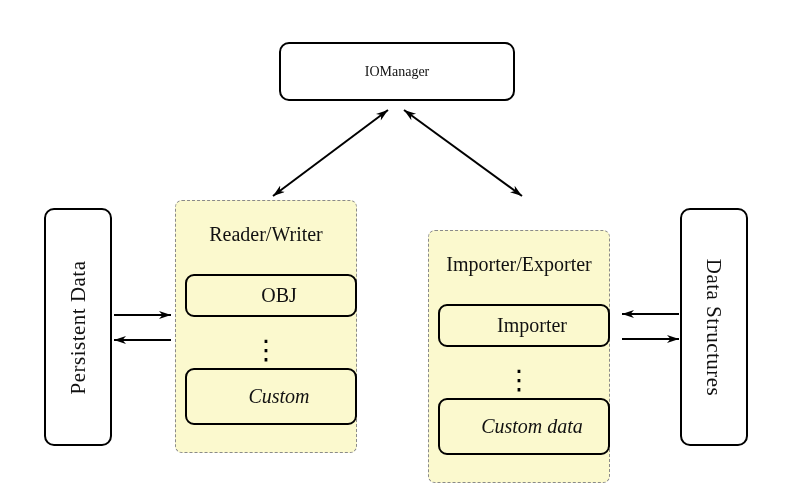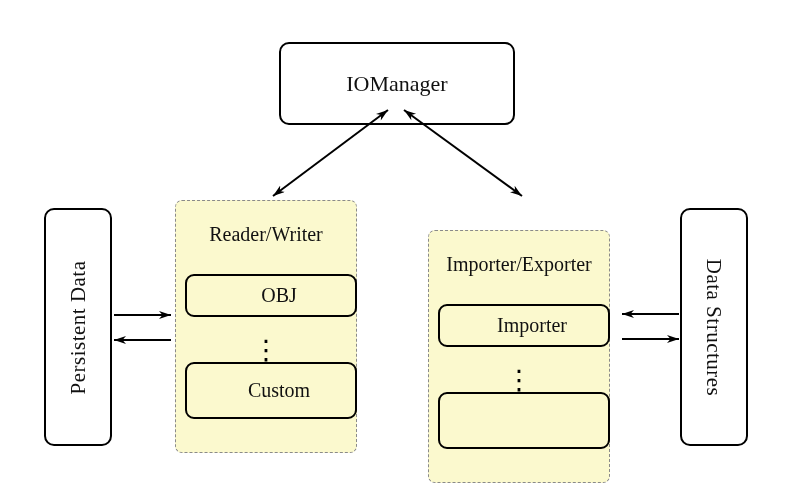--- a/index.html
+++ b/index.html
@@ -19,22 +19,22 @@
   .node {
     position: absolute;
     background: #ffffff;
     border: 2.4px solid #000000;
     border-radius: 10px;
     display: flex;
     align-items: center;
     justify-content: center;
   }
   .node-manager {
-    left: 279px; top: 42px; width: 236px; height: 83px;
-    font-size: 22px;
+    left: 279px; top: 42px; width: 236px; height: 59px;
+    font-size: 14px;
   }
   .node-side { width: 68px; }
   .node-persistent { left: 44px;  top: 208px; height: 238px; }
   .node-datastruct { left: 680px; top: 208px; height: 238px; }
   .vtext {
     white-space: nowrap;
     font-size: 21px;
     letter-spacing: 0.5px;
   }
   .rot-ccw { transform: rotate(-90deg); } 
@@ -72,21 +72,21 @@
     display: flex;
     flex-direction: column;
     align-items: center;
     justify-content: center;
     text-align: center;
     font-size: 20px;
     line-height: 25px;
     padding-left: 16px;
   }
   .inner-top    { top: 73px;  height: 43px; }
-  .inner-bottom { top: 161px; height: 57px; }
+  .inner-bottom { top: 167px; height: 57px; font-style: italic; }
 
   
   .vdots {
     position: absolute;
     left: 0; right: 0;
     top: 126px;
     height: 44px;
     display: flex;
     align-items: center;
     justify-content: center;
@@ -132,20 +132,21 @@
     </div>
   </div>
 
   <div class="group group-right">
     <div class="group-title">Importer/Exporter</div>
     <div class="inner-box inner-top">
       <span>Importer</span>
     </div>
     <div class="vdots">⋮</div>
     <div class="inner-box inner-bottom">
+      <span>Custom data</span>
     </div>
   </div>
 
   <svg class="arrows" viewBox="0 0 800 489" xmlns="http://www.w3.org/2000/svg">
     <defs>
       <marker id="ah" markerUnits="userSpaceOnUse" markerWidth="13" markerHeight="9" refX="12" refY="4" orient="auto">
         <path d="M0,0 L12,4 L0,8 L3.5,4 Z" fill="#000000"></path>
       </marker>
       <marker id="ah-rev" markerUnits="userSpaceOnUse" markerWidth="13" markerHeight="9" refX="0" refY="4" orient="auto">
         <path d="M12,0 L0,4 L12,8 L8.5,4 Z" fill="#000000"></path>

